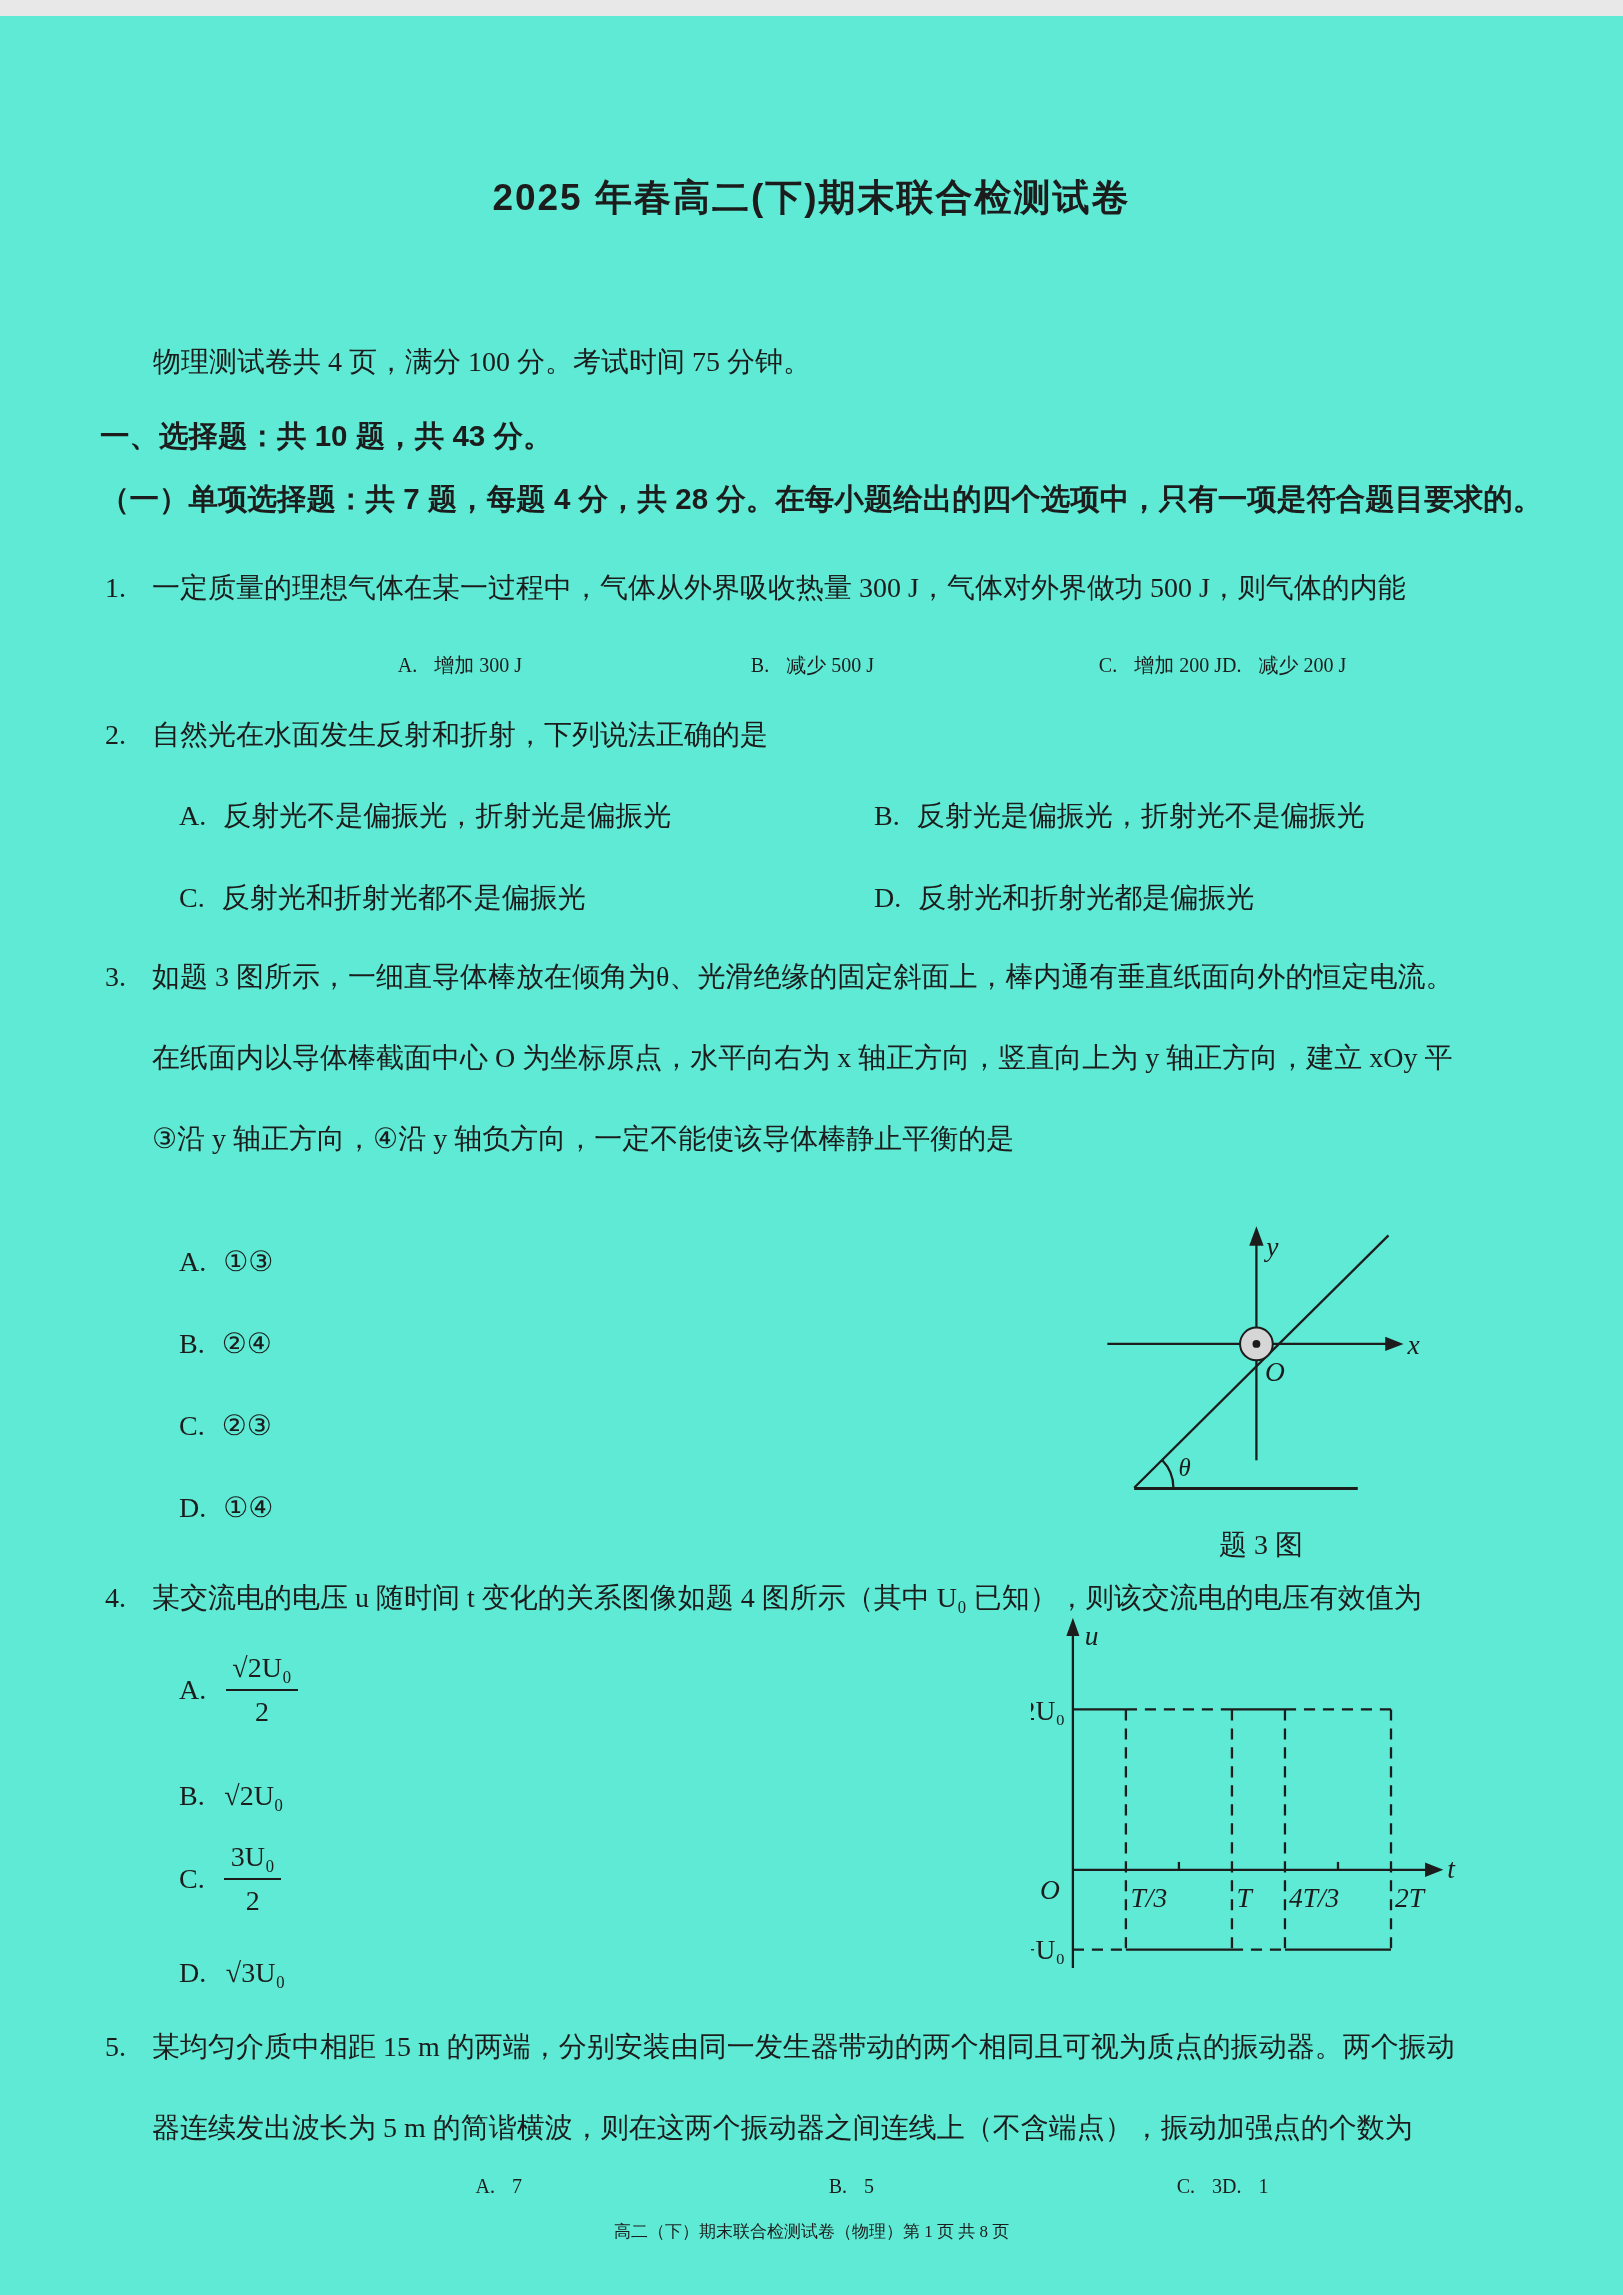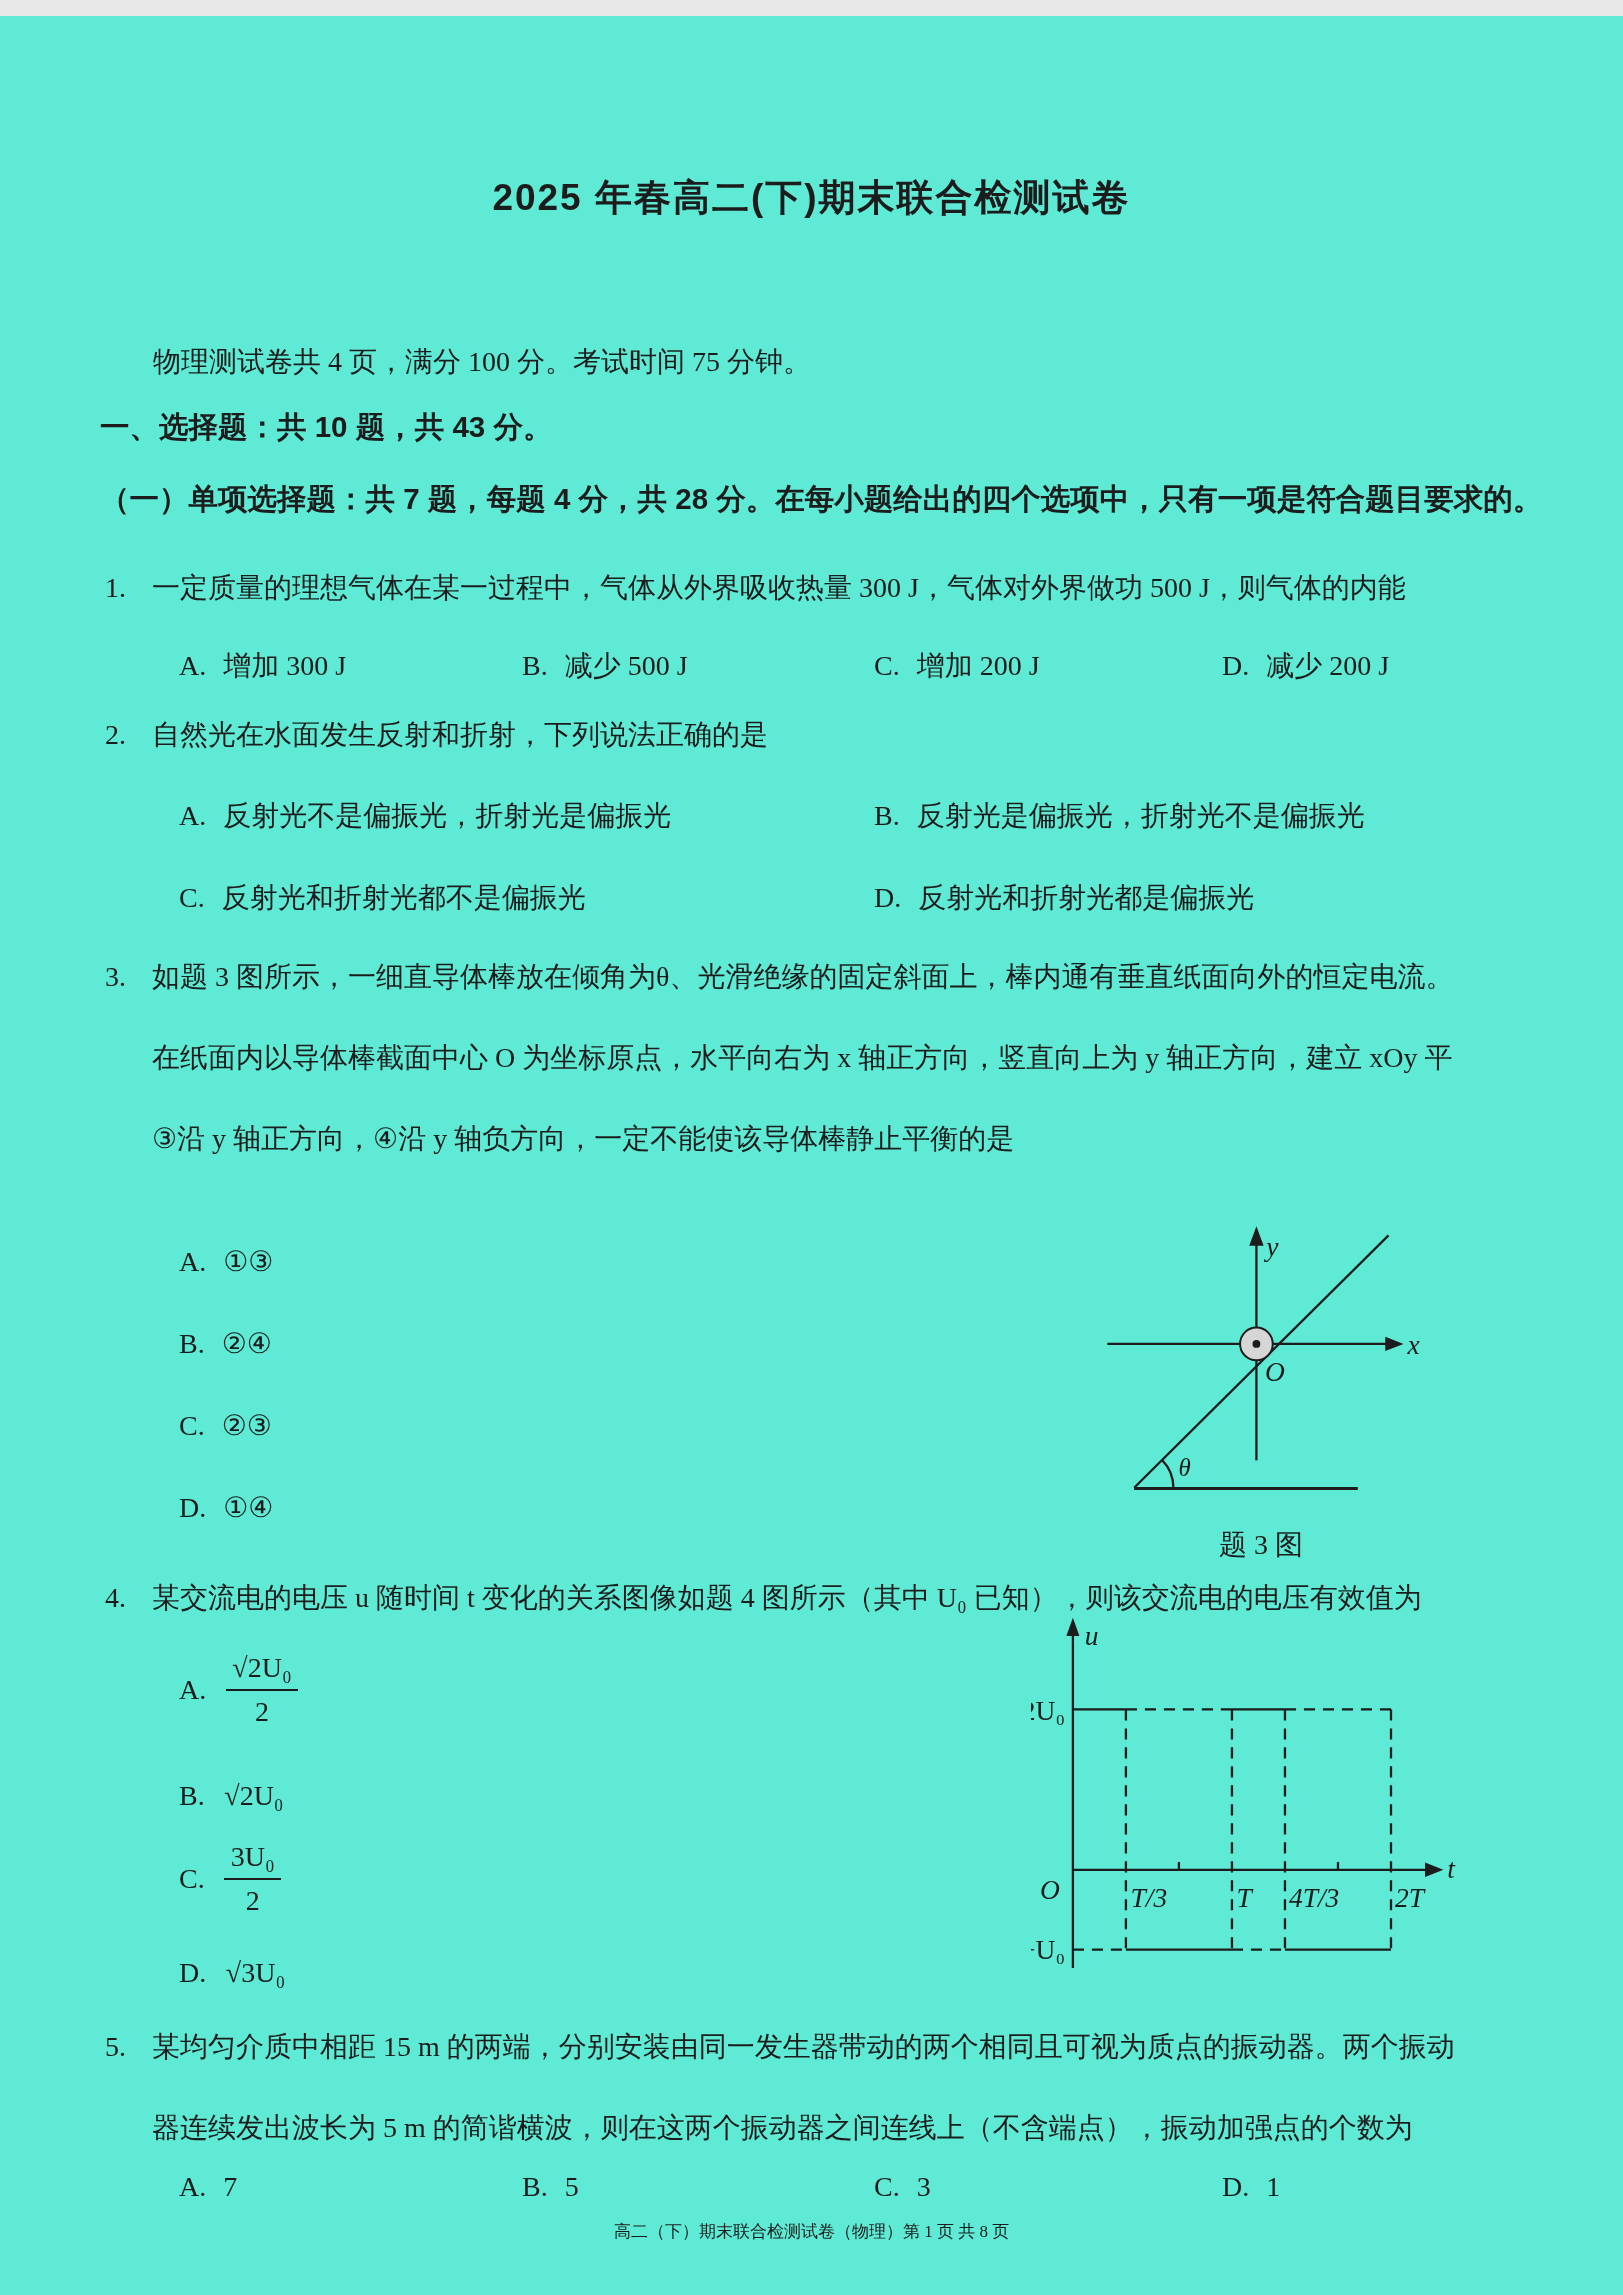--- a/index.html
+++ b/index.html
@@ -5,28 +5,28 @@
   html,body { margin:0; padding:0; background:#e8e8e8; }
   .page {
     position:relative; width:1623px; height:2295px; background:#5eead4;
     font-family:"Liberation Serif","DejaVu Serif","DejaVu Sans",serif;
     color:#1c1c1c; overflow:hidden; margin:16px auto;
   }
   .heading { font-family:"Liberation Sans","DejaVu Sans",sans-serif; font-weight:700; }
   .title   { position:absolute; top:157px; left:0; width:100%; text-align:center; font-size:37px; letter-spacing:2px; }
   .subject { position:absolute; top:230px; left:0; width:100%; text-align:center; font-size:42px; letter-spacing:3.9px; }
   .intro   { position:absolute; top:327px; left:153px; font-size:28px; white-space:nowrap; }
-  .s1      { position:absolute; top:392px; left:100px; font-size:29.5px; white-space:nowrap; }
+  .s1      { position:absolute; top:401px; left:100px; font-size:29.5px; white-space:nowrap; }
   .s1a     { position:absolute; top:464px; left:100px; font-size:29.5px; white-space:nowrap; }
   .q       { position:absolute; left:105px; font-size:28px; white-space:nowrap; line-height:39px; }
   .qno     { display:inline-block; width:47px; }
   .qml .qline { height:81px; line-height:81px; }
   .qml .ind   { padding-left:47px; }
   .optrow  { position:absolute; left:179px; display:grid; grid-template-columns:343px 352px 348px auto;
-             height:39px; align-items:center; font-size:28px; white-space:nowrap; }
+             height:39px; align-items:center; font-size:20px; white-space:nowrap;text-align:right; }
   .optgrid2{ position:absolute; left:179px; display:grid; grid-template-columns:695px auto;
              grid-auto-rows:82px; align-items:center; font-size:28px; white-space:nowrap; }
   .optcol  { position:absolute; left:179px; font-size:28px; white-space:nowrap; }
   .optcol .opt { height:82px; line-height:82px; }
   .olab    { margin-right:17px; }
   .q4o     { position:absolute; left:179px; display:flex; align-items:center; font-size:28px; white-space:nowrap; }
   .q4o .olab { margin-right:19.6px; }
   .frac    { display:inline-block; text-align:center; vertical-align:middle; }
   .frac .fnum { display:block; padding:0 6.5px 5.2px 6.5px; border-bottom:2px solid #1c1c1c; }
   .frac .fden { display:block; padding-top:5.2px; }

